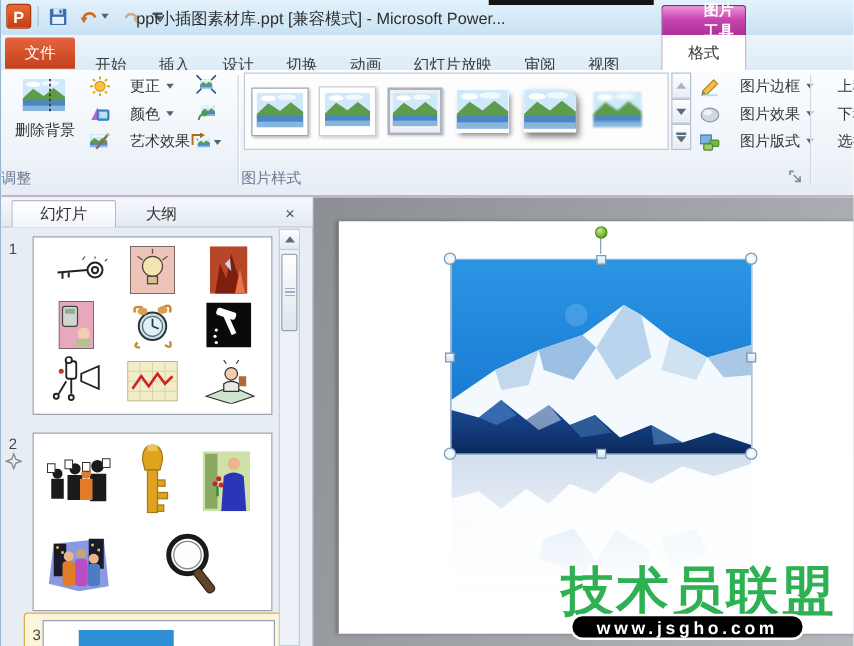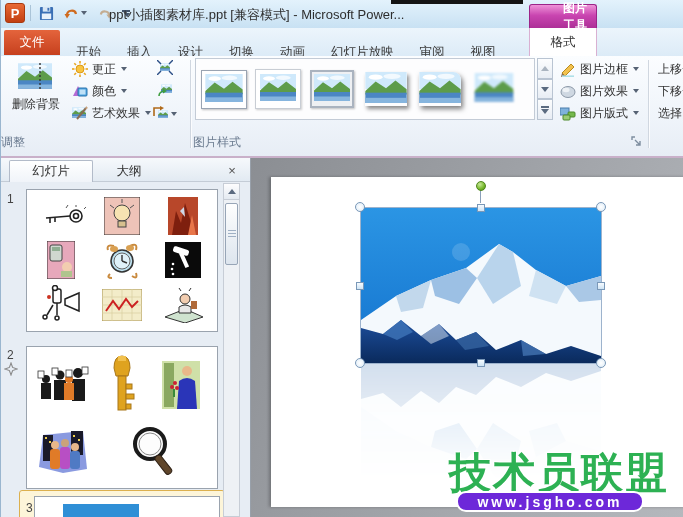--- a/index.html
+++ b/index.html
@@ -37,21 +37,21 @@
 
   
   .ribbon { position:absolute; left:0; top:56px; width:683px; height:102px;
     background:linear-gradient(#fbfdff,#eff4fa 62%,#e7edf5); border-bottom:2px solid #c9b0c9; }
   .gsep { position:absolute; top:4px; width:1px; height:88px; background:#d0d7e0; box-shadow:1px 0 0 #fbfcfe; }
   .grouplabel { position:absolute; top:78px; font-size:12px; color:#6b7b90; }
   .bigbtn { position:absolute; left:6px; top:2px; width:58px; height:72px; border-radius:3px;
     display:flex; flex-direction:column; align-items:center; justify-content:flex-start; padding-top:5px; gap:5px; }
   .bigbtn span { font-size:12px; color:#333; }
   .rowbtn { display:flex; align-items:center; gap:4px; height:22px; padding:0 3px; border-radius:2px; white-space:nowrap; }
-  .rowbtn span.lbl { font-size:12px; color:#333; }
+  .rowbtn span.lbl { font-size:12px; color:#333;margin-left:12px; }
   .arr { width:0; height:0; border-left:3px solid transparent; border-right:3px solid transparent;
     border-top:4px solid #566274; margin-left:1px; }
   .midcol { position:absolute; left:68px; top:2px; display:flex; flex-direction:column; }
   .smallcol { position:absolute; left:152px; top:2px; display:flex; flex-direction:column; gap:4px; }
   .smallbtn { width:24px; height:19px; display:flex; align-items:center; justify-content:center; gap:1px; border-radius:2px; }
 
   .gallery { position:absolute; left:2px; top:2px; width:340px; height:62px; background:#fdfdfe;
     border:1px solid #c3cbd6; display:flex; align-items:center; padding-left:3px; gap:4px; }
   .gitem { width:50px; height:52px; display:flex; align-items:center; justify-content:center; }
   .frame1 { background:#fff; border:1px solid #9aa4b2; padding:3px; box-shadow:1px 1px 2px rgba(0,0,0,.25); }
@@ -109,21 +109,21 @@
     background:radial-gradient(#ffffff,#dcebf7); border:1px solid #7a98b8; }
   .handle-s { position:absolute; width:8px; height:8px;
     background:linear-gradient(#f6fbff,#cfe4f4); border:1px solid #7a98b8; }
   .rot-stem { position:absolute; left:209px; top:13px; width:1px; height:13px; background:#8aa0ba; }
   .rot-handle { position:absolute; left:205px; top:4px; width:10px; height:10px; border-radius:50%;
     background:radial-gradient(circle at 35% 30%,#c8e89a,#76b82a 60%,#4e851c); border:1px solid #4e851c; }
   .wm-title { position:absolute; left:168px; top:268px; width:240px; text-align:center;
     font-size:42px; font-weight:bold; letter-spacing:2px; color:#2db153;
     text-shadow:1px 1px 0 #fff,-1px -1px 0 #fff,1px -1px 0 #fff,-1px 1px 0 #fff; white-space:nowrap; }
   .wm-pill { position:absolute; left:185px; top:314px; width:188px; height:21px; border-radius:10px;
-    background:#6d28d9; color:#fff; font-weight:bold; font-size:14px; letter-spacing:3px;
+    background:#000000; color:#fff; font-weight:bold; font-size:14px; letter-spacing:3px;
     display:flex; align-items:center; justify-content:center; border:2px solid #fff; }
 
   .clipgrid1 { position:absolute; inset:4px; display:grid; grid-template-columns:1fr 1fr 1fr; grid-template-rows:1fr 1fr 1fr; }
   .clipgrid2 { position:absolute; inset:6px; display:grid; grid-template-columns:1fr 1fr 1fr; grid-template-rows:1fr 1fr; }
   .cell { display:flex; align-items:center; justify-content:center; }
 </style>
 </head>
 <body>
 
 <svg width="0" height="0" style="position:absolute">

